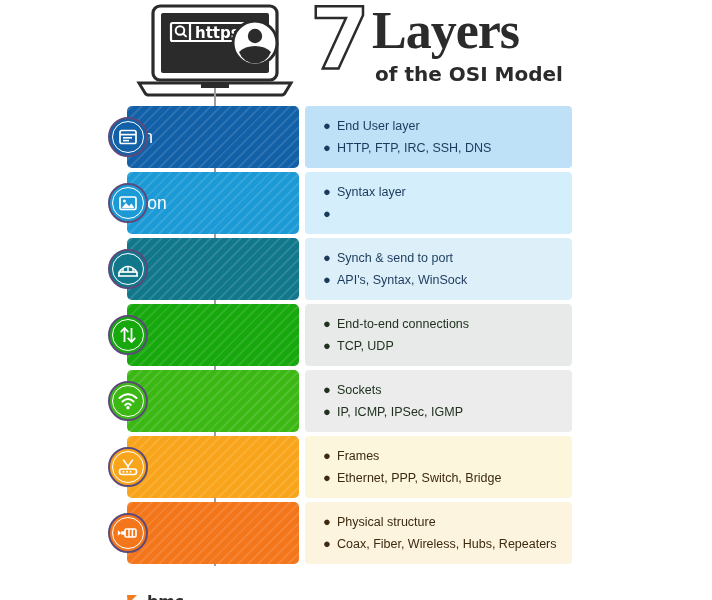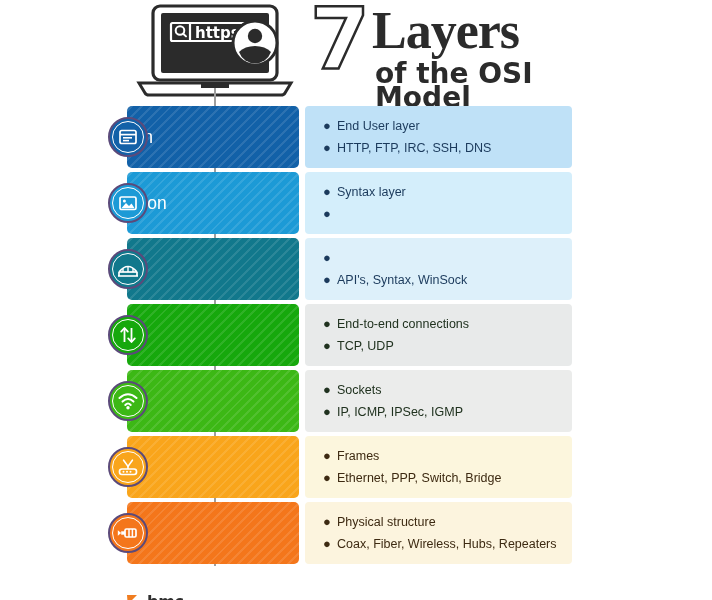--- a/index.html
+++ b/index.html
@@ -65,21 +65,21 @@
     font-weight: bold;
     line-height: 52px;
     color: #2b2b2b;
     letter-spacing: -1px;
     font-family: Liberation Serif, serif;
   }
   .title-sub {
     position: absolute;
     left: 65px;
     top: 60px;
-    font-size: 28px;
+    font-size: 20px;
     font-weight: bold;
     line-height: 24px;
     color: #2b2b2b;
     font-family: "DejaVu Sans", sans-serif;
   }
 
   
   .connector {
     position: absolute;
     left: 214px;
@@ -311,20 +311,21 @@
             <line x1="20" y1="13" x2="20" y2="17" stroke="#fff" stroke-width="1.7"></line>
             <line x1="6" y1="9.2" x2="6" y2="13" stroke="#fff" stroke-width="1.4"></line>
             <line x1="11" y1="7.3" x2="11" y2="13" stroke="#fff" stroke-width="1.4"></line>
             <line x1="16" y1="9.2" x2="16" y2="13" stroke="#fff" stroke-width="1.4"></line>
             <line x1="1" y1="17" x2="21" y2="17" stroke="#fff" stroke-width="1.6"></line>
           </svg>
         </div>
         <div class="layer-panel" style="background: rgb(221, 240, 250); color: rgb(27, 58, 92);">
           <div class="bullet-line">
             <span class="bullet-dot">●</span>
+            <span>Synch &amp; send to port</span>
           </div>
           <div class="bullet-line">
             <span class="bullet-dot">●</span>
             <span>API's, Syntax, WinSock</span>
           </div>
         </div>
       </div>
       <div class="layer-row">
         <div class="layer-bar" style="background: rgb(22, 168, 12);"></div>
         <span class="layer-name">4. Transport</span>

